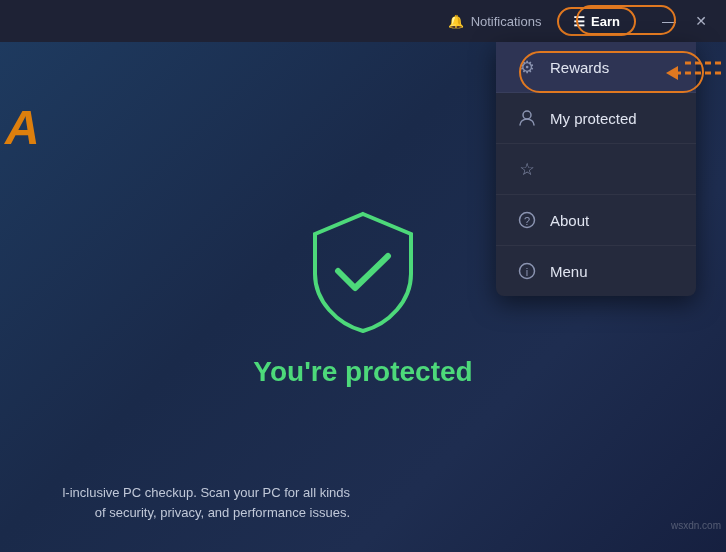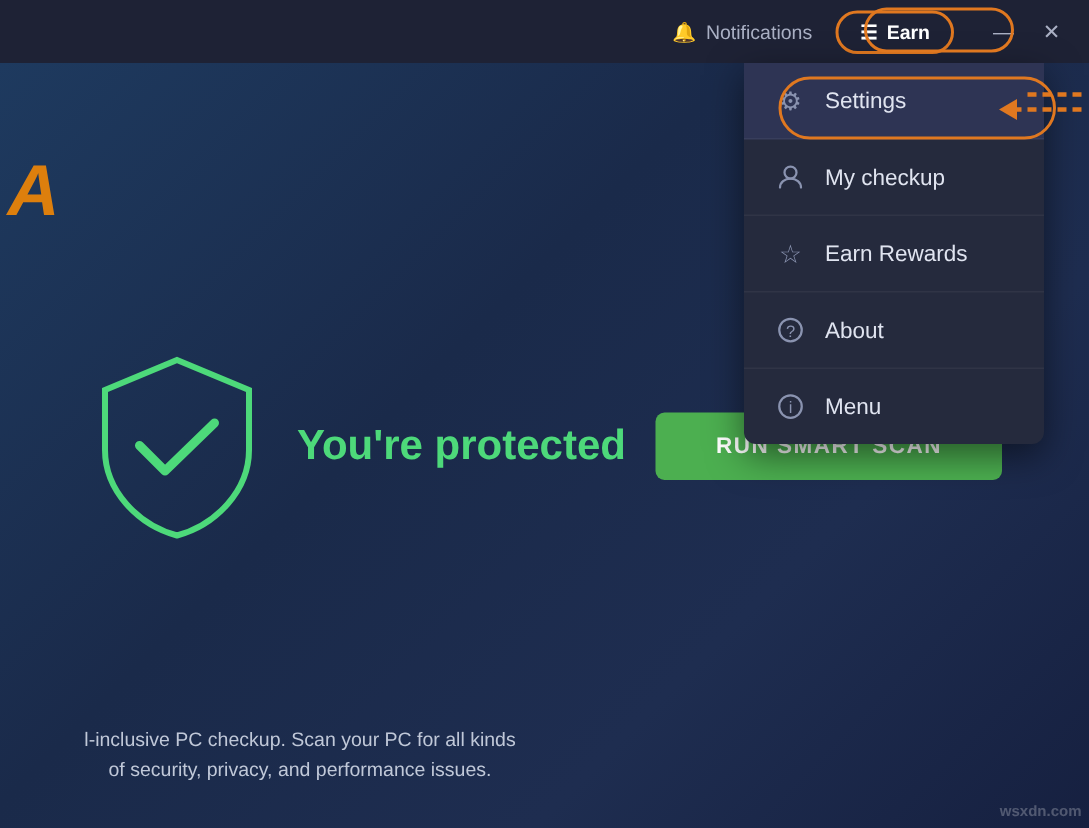--- a/index.html
+++ b/index.html
@@ -110,21 +110,21 @@
       font-size: 48px;
       font-weight: 900;
       color: rgba(255, 140, 0, 0.85);
       font-style: italic;
       line-height: 1;
     }
 
     
     .content-center {
       display: flex;
-      flex-direction: row;
+      flex-direction: column;
       align-items: center;
       gap: 20px;
     }
 
     .shield-container {
       position: relative;
       width: 120px;
       height: 130px;
     }
 
@@ -147,21 +147,21 @@
       font-size: 15px;
       font-weight: 700;
       border-radius: 6px;
       cursor: pointer;
       letter-spacing: 1px;
     }
 
     .description-text {
       color: #c0c8d8;
       font-size: 13px;
-      text-align: center;
+      text-align: right;
       max-width: 300px;
       line-height: 1.5;
       position: absolute;
       bottom: 30px;
       left: 50px;
     }
 
     
     .dropdown-menu {
       position: absolute;
@@ -244,26 +244,25 @@
     }
 
     .arrow-svg {
       width: 80px;
       height: 50px;
     }
 
     
     .watermark {
       position: absolute;
-      bottom: 5px;
+      bottom: 21px;
       right: 5px;
       color: rgba(255,255,255,0.25);
       font-size: 10px;
       z-index: 5;
-      font-weight: bold;
     }
   </style>
 </head>
 <body>
 
 <div class="title-bar">
   <div class="title-bar-actions">
     <div class="notifications-btn">
       <span>🔔</span>
       <span>Notifications</span>
@@ -287,43 +286,41 @@
   <div class="content-center">
     <div class="shield-container">
       <svg class="shield-svg" viewBox="0 0 120 130">
         <path d="M60 8 L108 28 L108 68 C108 95 86 118 60 125 C34 118 12 95 12 68 L12 28 Z" fill="none" stroke="#4dd97a" stroke-width="4"></path>
         <path d="M35 65 L52 82 L85 50" stroke="#4dd97a" stroke-width="6" fill="none" stroke-linecap="round" stroke-linejoin="round"></path>
       </svg>
     </div>
 
     <div class="protected-text">You're protected</div>
 
-    <button class="scan-btn">RUN SMART SCAN</button>
   </div>
 
   <div class="description-text">l-inclusive PC checkup. Scan your PC for all kinds of security, privacy, and performance issues.</div>
 </div>
 
 <div class="dropdown-menu">
   <div class="menu-item highlighted">
     <span class="menu-icon">⚙</span>
-    <span>Settings</span>
+    <span>Rewards</span>
   </div>
   <div class="menu-item">
     <span class="menu-icon">
       <svg width="18" height="18" viewBox="0 0 18 18" fill="none">
         <circle cx="9" cy="6" r="4" stroke="#8a93b0" stroke-width="1.5"></circle>
         <path d="M2 16c0-3.3 3.1-6 7-6s7 2.7 7 6" stroke="#8a93b0" stroke-width="1.5" stroke-linecap="round"></path>
       </svg>
     </span>
-    <span>My checkup</span>
+    <span>My protected</span>
   </div>
   <div class="menu-item">
     <span class="menu-icon">☆</span>
-    <span>Earn Rewards</span>
   </div>
   <div class="menu-item">
     <span class="menu-icon">
       <svg width="18" height="18" viewBox="0 0 18 18" fill="none">
         <circle cx="9" cy="9" r="7.5" stroke="#8a93b0" stroke-width="1.5"></circle>
         <text x="9" y="13.5" text-anchor="middle" fill="#8a93b0" font-size="11" font-family="Arial">?</text>
       </svg>
     </span>
     <span>About</span>
   </div>

